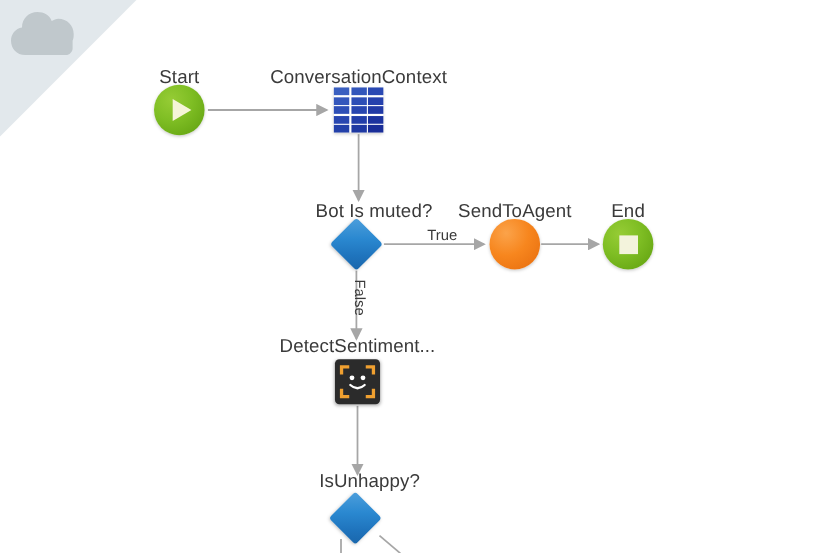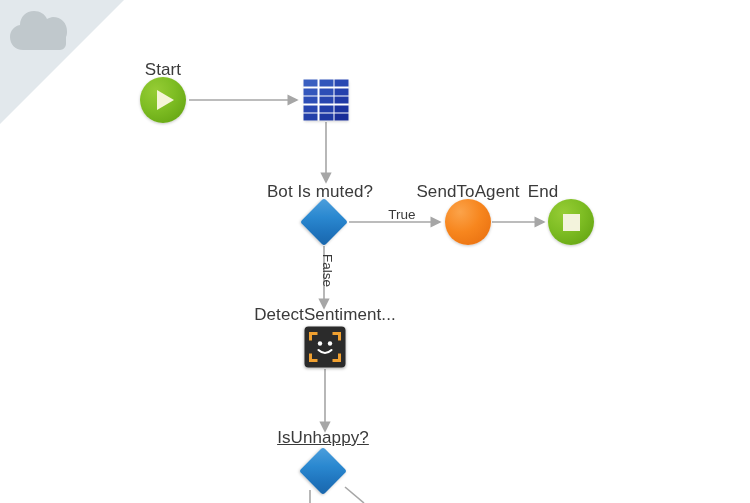--- a/index.html
+++ b/index.html
@@ -181,61 +181,62 @@
 
   <div class="edge-label" style="left:402px; top:221px; transform:translate(-50%,-100%);">True</div>
 
   <div class="edge-label vertical" style="left:334px; top:254px;">False</div>
 
   <div class="node-label" style="left:163px; top:78px;">Start</div>
   <div class="node circle-node circle-green" style="left:163px; top:100px;">
     <span class="play-tri"></span>
   </div>
 
+  <div class="node-label" style="left:326px; top:78px;">ConversationContext</div>
   <div class="node grid-node" style="left:326px; top:100px;">
     <i style="background:#3a5fc0"></i>
     <i style="background:#3256bb"></i>
     <i style="background:#2a49b3"></i>
     <i style="background:#3457bc"></i>
     <i style="background:#2d4eb6"></i>
     <i style="background:#2541ad"></i>
     <i style="background:#2e4fb7"></i>
     <i style="background:#2846b0"></i>
     <i style="background:#213aa6"></i>
     <i style="background:#2846b0"></i>
     <i style="background:#223ea9"></i>
     <i style="background:#1c339f"></i>
     <i style="background:#2340a9"></i>
     <i style="background:#1e38a2"></i>
     <i style="background:#192d98"></i>
   </div>
 
-  <div class="node-label" style="left:320px; top:200px;">Bot Is muted?</div>
+  <div class="node-label" style="left:340px; top:200px;">Bot Is muted?</div>
   <div class="node diamond-node" style="left:324px; top:222px;"></div>
 
   <div class="node-label" style="left:468px; top:200px;">SendToAgent</div>
   <div class="node circle-node circle-orange" style="left:468px; top:222px;"></div>
 
-  <div class="node-label" style="left:543px; top:200px;">End</div>
+  <div class="node-label" style="left:571px; top:200px;">End</div>
   <div class="node circle-node circle-green" style="left:571px; top:222px;">
     <span class="stop-sq"></span>
   </div>
 
   <div class="node-label" style="left:325px; top:323px;">DetectSentiment...</div>
   <div class="node sentiment-node" style="left:325px; top:347px;">
     <svg width="41" height="41" viewBox="0 0 41 41">
 
       <path d="M6 14 L6 7 L13 7" fill="none" stroke="#f0a030" stroke-width="3"></path>
       <path d="M28 7 L35 7 L35 14" fill="none" stroke="#f0a030" stroke-width="3"></path>
       <path d="M35 27 L35 34 L28 34" fill="none" stroke="#f0a030" stroke-width="3"></path>
       <path d="M13 34 L6 34 L6 27" fill="none" stroke="#f0a030" stroke-width="3"></path>
 
       <circle cx="15.5" cy="17" r="2.2" fill="#ffffff"></circle>
       <circle cx="25.5" cy="17" r="2.2" fill="#ffffff"></circle>
 
       <path d="M14 23.5 Q20.5 29.5 27 23.5" fill="none" stroke="#ffffff" stroke-width="2.1" stroke-linecap="round"></path>
     </svg>
   </div>
 
-  <div class="node-label" style="left:323px; top:446px;text-decoration:underline;">IsUnhappy?</div>
+  <div class="node-label" style="left:336px; top:446px;">IsUnhappy?</div>
   <div class="node diamond-node" style="left:323px; top:471px;"></div>
 
 </div>
 
 </body></html>

